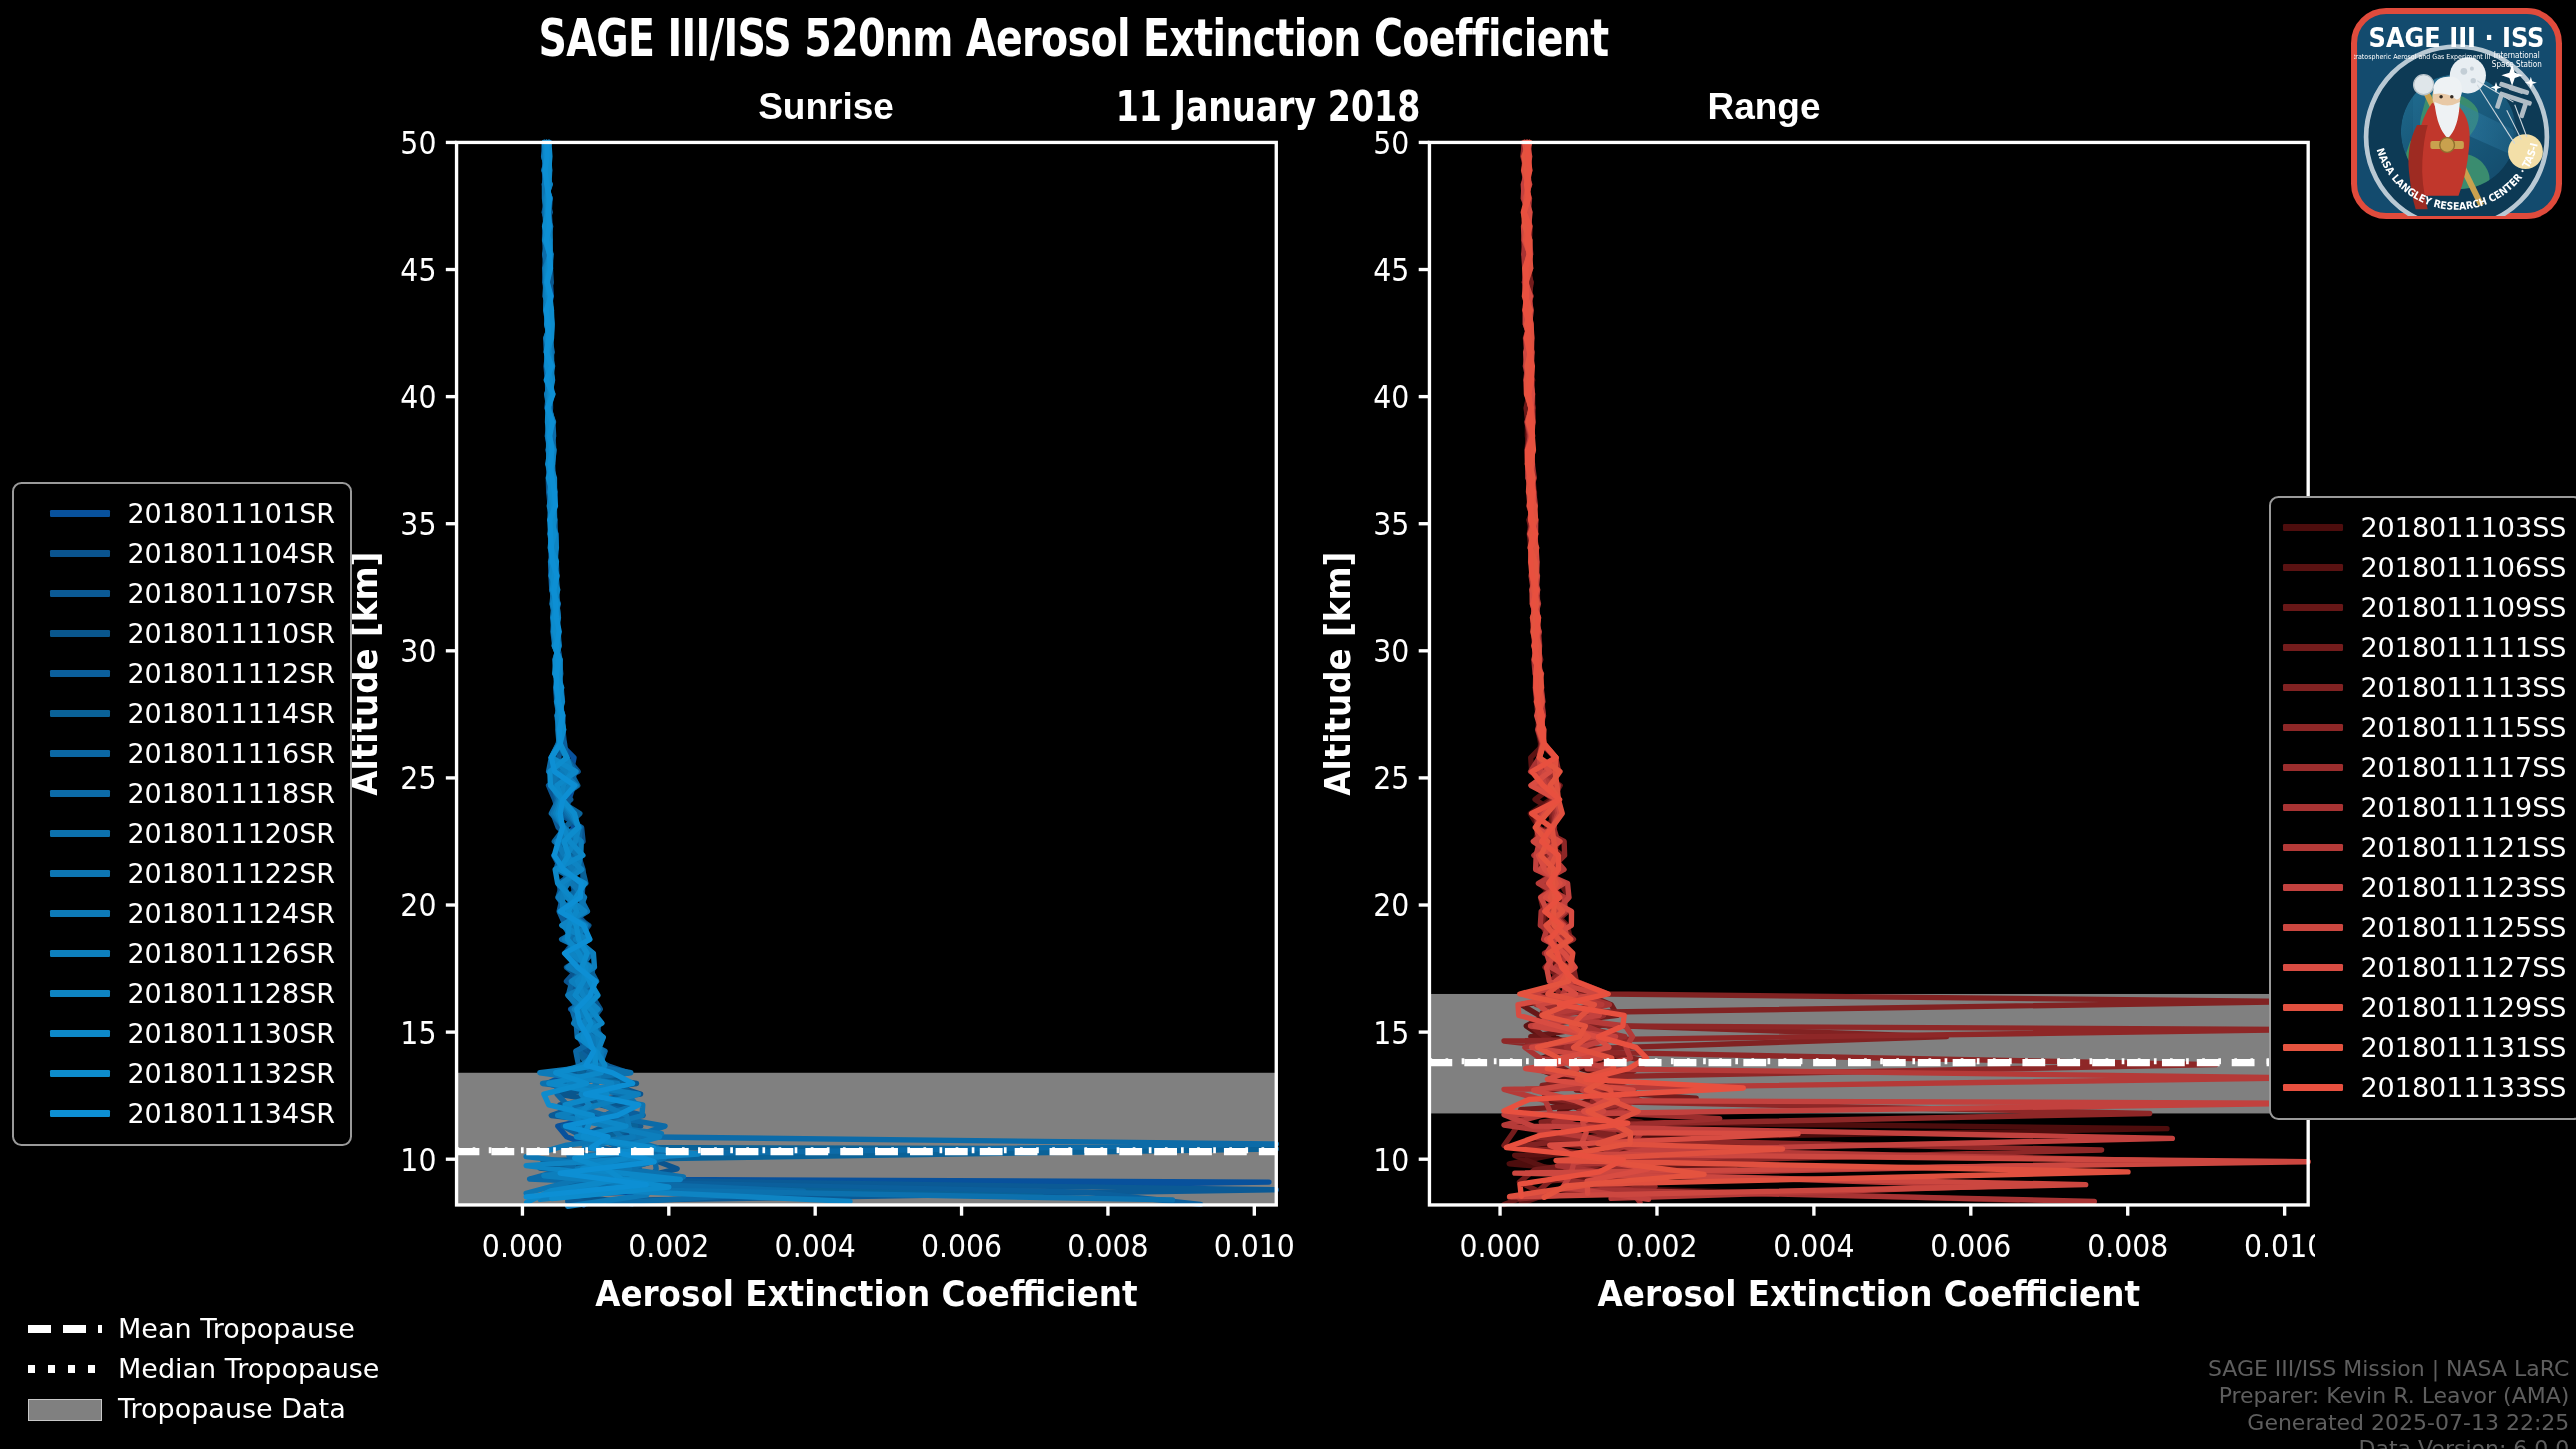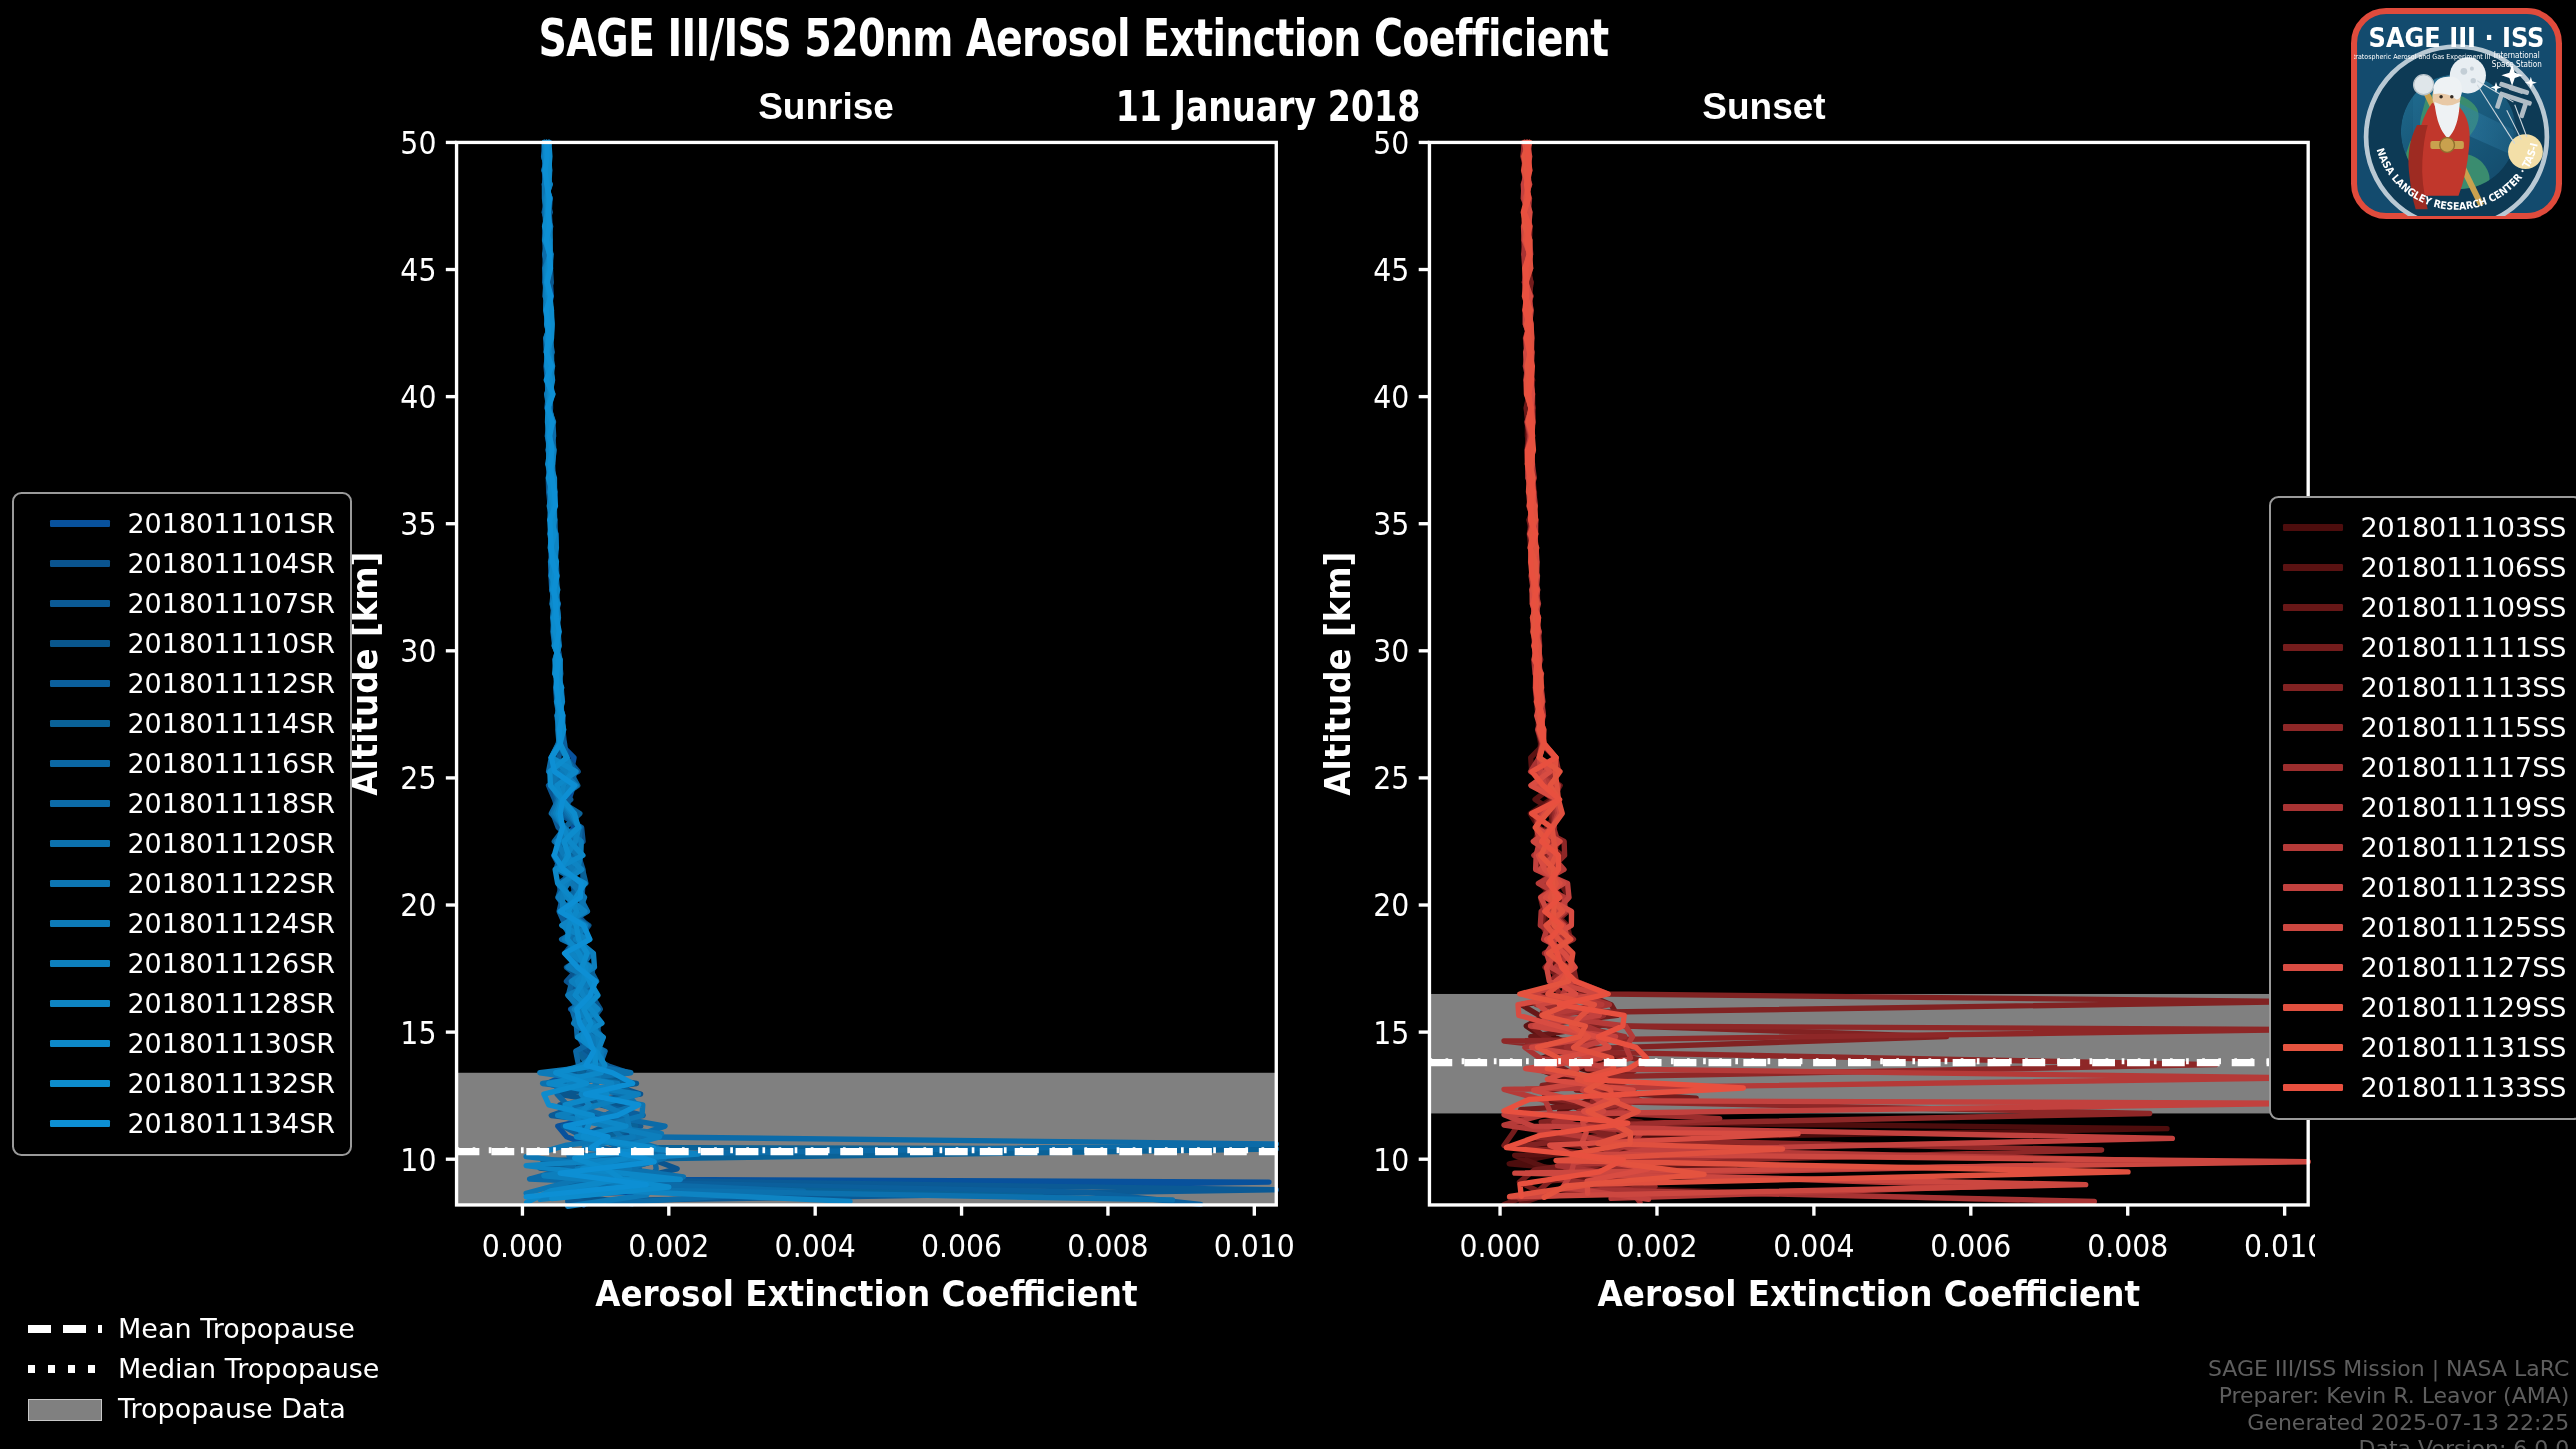--- a/index.html
+++ b/index.html
@@ -22,21 +22,21 @@
 
   
   #plot-left{left:349px;top:127px;}
   #plot-right{left:1322px;top:127px;}
 
   svg text{font-family:"DejaVu Sans Condensed","Liberation Sans",sans-serif;fill:#fff;}
 
   
   .series-legend{border:2px solid #9a9a9a;border-radius:9.4px;background:#000;
      padding:9.4px 14.8px 10.7px 12px;}
-  #legend-sunrise{left:12px;top:492px;padding-left:36px;}
+  #legend-sunrise{left:12px;top:482px;padding-left:36px;}
   #legend-sunset{left:2269px;top:496px;}
   .legend-row{display:flex;align-items:center;height:40px;}
   .legend-swatch{width:60px;height:6.7px;border-radius:1.3px;flex:0 0 auto;}
   .legend-label{font-size:27px;margin-left:17.4px;white-space:nowrap;
      font-family:"DejaVu Sans","Liberation Sans",sans-serif;}
 
   
   #legend-tropopause{left:28px;top:1308px;}
   .trop-row{display:flex;align-items:center;height:40px;}
   .trop-key{width:74px;height:17.4px;flex:0 0 auto;position:relative;}
@@ -55,21 +55,21 @@
 
   
   #mission-logo{right:9.4px;top:2.7px;width:221px;height:221px;}
 </style>
 </head>
 <body>
 
 <div class="abs" id="main-title">SAGE III/ISS 520nm Aerosol Extinction Coefficient</div>
 <div class="abs" id="date-subtitle">11 January 2018</div>
 <div class="abs panel-title" id="sunrise-title">Sunrise</div>
-<div class="abs panel-title" id="sunset-title">Sunset</div>
+<div class="abs panel-title" id="sunset-title">Range</div>
 
 <svg class="abs" id="plot-left" width="953" height="1194" viewBox="0 0 1420 1780">
     <rect x="160" y="23" width="1222" height="1584" fill="#000"></rect>
     <rect x="160" y="1409.947368421053" width="1222" height="197.05263157894706" fill="#808080"></rect>
     <polyline points="298.4,23.0 292.6,43.8 290.9,64.7 292.3,85.5 297.7,106.4 292.4,127.2 293.9,148.1 298.8,168.9 294.4,189.7 297.4,210.6 299.9,231.4 301.2,252.3 297.2,273.1 295.3,293.9 297.2,314.8 297.4,335.6 299.1,356.5 296.2,377.3 302.0,398.2 295.6,419.0 302.5,439.8 295.6,460.7 298.8,481.5 300.5,502.4 301.9,523.2 303.0,544.1 304.1,564.9 305.4,585.7 302.4,606.6 307.6,627.4 300.4,648.3 301.2,669.1 305.3,689.9 310.5,710.8 303.6,731.6 311.2,752.5 310.7,773.3 313.6,794.2 309.8,815.0 314.6,835.8 315.8,856.7 315.1,877.5 316.8,898.4 314.3,919.2 335.1,940.1 331.0,960.9 334.5,981.7 327.7,1002.6 321.6,1023.4 335.4,1044.3 315.7,1065.1 314.0,1085.9 329.3,1106.8 318.2,1127.6 327.3,1148.5 335.2,1169.3 354.5,1190.2 334.9,1211.0 326.5,1231.8 352.0,1252.7 356.1,1273.5 368.4,1294.4 330.1,1315.2 364.3,1336.1 342.5,1356.9 353.8,1377.7 378.6,1398.6 330.8,1409.9 295.1,1425.9 354.9,1441.8 412.7,1457.7 381.5,1473.6 310.9,1489.5 324.2,1505.4 365.8,1521.4 469.8,1537.3 412.7,1553.2 454.4,1569.1 1371.1,1572.9 319.7,1589.9 349.5,1607.0" fill="none" stroke="#08519c" stroke-width="8" stroke-linejoin="round" stroke-linecap="round"></polyline>
     <polyline points="293.6,23.0 296.4,43.8 297.2,64.7 290.7,85.5 299.6,106.4 298.1,127.2 299.6,148.1 293.0,168.9 293.9,189.7 295.0,210.6 300.3,231.4 298.5,252.3 300.5,273.1 296.3,293.9 296.3,314.8 300.6,335.6 294.9,356.5 301.4,377.3 299.5,398.2 300.1,419.0 298.1,439.8 301.3,460.7 296.4,481.5 300.4,502.4 300.2,523.2 297.8,544.1 302.6,564.9 300.4,585.7 308.4,606.6 308.8,627.4 305.9,648.3 302.9,669.1 303.5,689.9 311.2,710.8 305.0,731.6 310.5,752.5 310.5,773.3 309.0,794.2 314.3,815.0 307.9,835.8 309.2,856.7 318.9,877.5 317.4,898.4 319.7,919.2 323.8,940.1 341.2,960.9 297.1,981.7 306.1,1002.6 312.6,1023.4 346.4,1044.3 348.6,1065.1 304.9,1085.9 315.9,1106.8 333.2,1127.6 337.2,1148.5 316.6,1169.3 324.8,1190.2 337.1,1211.0 321.9,1231.8 342.7,1252.7 323.8,1273.5 350.9,1294.4 360.1,1315.2 362.4,1336.1 377.1,1356.9 350.6,1377.7 380.4,1398.6 376.8,1409.9 386.0,1425.9 434.3,1441.8 314.0,1457.7 347.7,1473.6 380.2,1489.5 424.5,1505.4 409.3,1521.4 447.4,1537.3 488.8,1553.2 454.6,1561.5 338.8,1578.6 287.3,1595.6" fill="none" stroke="#0a548f" stroke-width="8" stroke-linejoin="round" stroke-linecap="round"></polyline>
     <polyline points="298.6,23.0 290.4,43.8 293.8,64.7 299.0,85.5 291.6,106.4 294.1,127.2 295.6,148.1 297.0,168.9 293.4,189.7 292.5,210.6 300.8,231.4 295.7,252.3 293.9,273.1 297.3,293.9 295.5,314.8 294.1,335.6 300.5,356.5 296.7,377.3 297.0,398.2 294.7,419.0 303.5,439.8 297.1,460.7 303.9,481.5 300.3,502.4 298.4,523.2 302.5,544.1 301.1,564.9 305.1,585.7 304.7,606.6 300.2,627.4 301.7,648.3 304.6,669.1 301.7,689.9 311.8,710.8 306.3,731.6 309.8,752.5 310.3,773.3 314.1,794.2 308.9,815.0 310.9,835.8 312.5,856.7 312.9,877.5 318.0,898.4 315.3,919.2 312.4,940.1 305.6,960.9 305.6,981.7 330.2,1002.6 303.6,1023.4 311.5,1044.3 335.8,1065.1 341.6,1085.9 348.4,1106.8 348.3,1127.6 347.1,1148.5 343.9,1169.3 341.0,1190.2 339.3,1211.0 363.0,1231.8 333.3,1252.7 337.3,1273.5 333.4,1294.4 344.3,1315.2 360.5,1336.1 365.8,1356.9 347.4,1377.7 382.2,1398.6 416.1,1409.9 327.3,1425.9 362.8,1441.8 346.3,1457.7 301.2,1473.6 434.6,1489.5 365.4,1505.4 432.1,1521.4 400.8,1537.3 394.7,1553.2 358.5,1569.1 1382.0,1584.3 325.7,1601.3" fill="none" stroke="#0b5a95" stroke-width="8" stroke-linejoin="round" stroke-linecap="round"></polyline>
     <polyline points="293.7,23.0 294.2,43.8 290.3,64.7 297.4,85.5 293.5,106.4 299.8,127.2 291.5,148.1 291.2,168.9 292.8,189.7 299.9,210.6 301.2,231.4 293.0,252.3 297.2,273.1 298.3,293.9 294.6,314.8 297.3,335.6 296.2,356.5 301.8,377.3 294.5,398.2 299.2,419.0 299.0,439.8 302.8,460.7 301.5,481.5 300.2,502.4 296.7,523.2 297.4,544.1 299.6,564.9 300.1,585.7 300.9,606.6 301.4,627.4 307.3,648.3 306.2,669.1 309.7,689.9 302.7,710.8 307.7,731.6 309.0,752.5 310.1,773.3 309.5,794.2 313.3,815.0 314.0,835.8 315.7,856.7 316.8,877.5 318.5,898.4 320.7,919.2 301.0,940.1 315.8,960.9 314.1,981.7 308.5,1002.6 340.5,1023.4 322.4,1044.3 322.9,1065.1 332.5,1085.9 335.0,1106.8 317.5,1127.6 311.2,1148.5 325.3,1169.3 357.2,1190.2 341.4,1211.0 358.4,1231.8 323.9,1252.7 350.8,1273.5 361.7,1294.4 374.3,1315.2 358.6,1336.1 354.6,1356.9 344.2,1377.7 384.1,1398.6 328.8,1409.9 428.2,1425.9 312.2,1441.8 403.3,1457.7 425.6,1473.6 381.3,1489.5 346.4,1505.4 360.3,1521.4 487.3,1535.0 284.2,1552.1 449.2,1569.1 302.2,1587.3 421.6,1605.5" fill="none" stroke="#09568d" stroke-width="8" stroke-linejoin="round" stroke-linecap="round"></polyline>
     <polyline points="290.5,23.0 290.2,43.8 294.5,64.7 296.3,85.5 294.7,106.4 290.6,127.2 298.6,148.1 297.1,168.9 292.5,189.7 291.7,210.6 291.7,231.4 294.5,252.3 299.4,273.1 302.2,293.9 300.6,314.8 296.2,335.6 293.4,356.5 295.4,377.3 296.1,398.2 298.9,419.0 302.6,439.8 303.2,460.7 303.2,481.5 296.8,502.4 302.1,523.2 300.6,544.1 301.9,564.9 306.6,585.7 304.9,606.6 302.2,627.4 301.2,648.3 300.8,669.1 302.0,689.9 309.6,710.8 311.9,731.6 305.3,752.5 306.7,773.3 312.9,794.2 306.4,815.0 316.0,835.8 317.9,856.7 309.6,877.5 312.4,898.4 321.0,919.2 323.9,940.1 322.6,960.9 304.5,981.7 309.4,1002.6 319.2,1023.4 344.9,1044.3 314.3,1065.1 311.2,1085.9 341.4,1106.8 312.2,1127.6 317.8,1148.5 312.9,1169.3 322.2,1190.2 358.1,1211.0 324.7,1231.8 363.5,1252.7 359.8,1273.5 350.0,1294.4 363.7,1315.2 342.1,1336.1 362.4,1356.9 342.0,1377.7 370.0,1398.6 400.4,1409.9 339.5,1425.9 356.4,1441.8 374.5,1457.7 438.2,1473.6 318.6,1489.5 349.2,1505.4 369.6,1521.4 466.1,1537.3 389.2,1553.2 432.8,1553.9 325.3,1571.0 1099.5,1588.1 1269.3,1606.2" fill="none" stroke="#0b5f9c" stroke-width="8" stroke-linejoin="round" stroke-linecap="round"></polyline>
     <polyline points="297.1,23.0 296.0,43.8 298.7,64.7 295.3,85.5 296.0,106.4 291.2,127.2 295.9,148.1 293.3,168.9 292.1,189.7 293.4,210.6 292.0,231.4 295.9,252.3 301.5,273.1 296.3,293.9 296.8,314.8 295.1,335.6 300.4,356.5 298.8,377.3 297.7,398.2 298.6,419.0 296.4,439.8 303.7,460.7 304.9,481.5 303.3,502.4 297.7,523.2 303.7,544.1 304.2,564.9 303.2,585.7 299.1,606.6 303.0,627.4 304.9,648.3 305.2,669.1 304.1,689.9 306.8,710.8 306.3,731.6 311.3,752.5 313.1,773.3 306.5,794.2 309.4,815.0 308.2,835.8 310.2,856.7 312.1,877.5 316.0,898.4 311.5,919.2 301.1,940.1 329.4,960.9 340.7,981.7 310.2,1002.6 343.8,1023.4 321.7,1044.3 305.7,1065.1 335.7,1085.9 347.7,1106.8 352.8,1127.6 324.4,1148.5 346.4,1169.3 333.0,1190.2 329.0,1211.0 336.9,1231.8 357.3,1252.7 368.8,1273.5 338.4,1294.4 353.1,1315.2 371.4,1336.1 370.1,1356.9 339.9,1377.7 356.0,1398.6 343.1,1409.9 408.0,1425.9 418.6,1441.8 366.8,1457.7 333.8,1473.6 427.1,1489.5 386.4,1505.4 419.2,1521.4 1382.0,1523.6 288.6,1540.7 358.8,1557.7 312.0,1575.9 1032.0,1594.1" fill="none" stroke="#0a6298" stroke-width="8" stroke-linejoin="round" stroke-linecap="round"></polyline>

